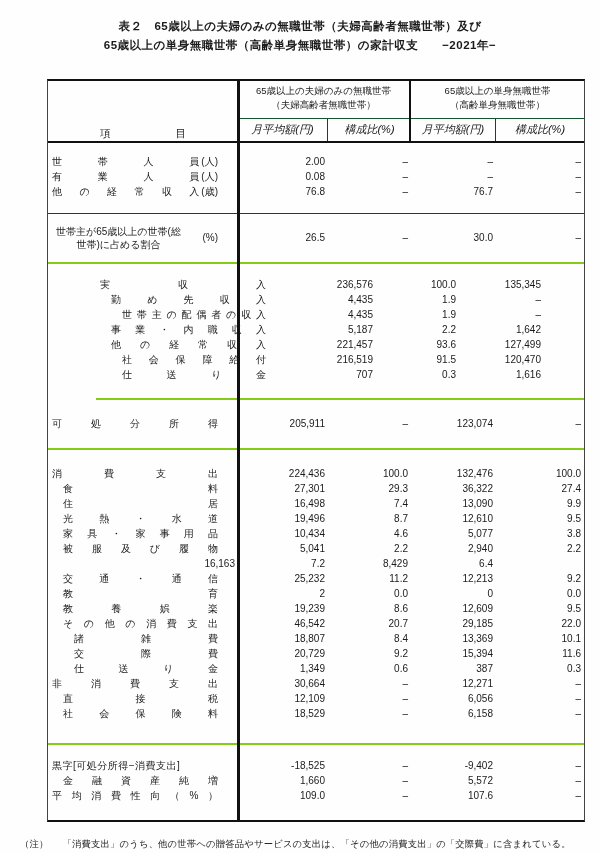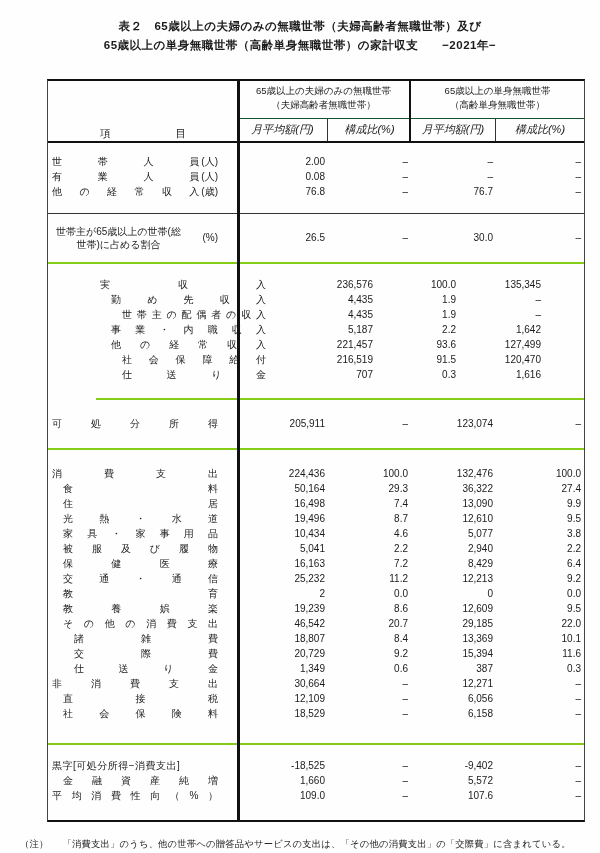--- a/index.html
+++ b/index.html
@@ -265,21 +265,21 @@
             </div>
             <div class="c-num">224,436</div>
             <div class="c-num">100.0</div>
             <div class="c-num">132,476</div>
             <div class="c-num">100.0</div>
           </div>
           <div class="row">
             <div class="c-label" style="padding-left: 15px;">
               <span class="lab">食料</span>
             </div>
-            <div class="c-num">50,164</div>
+            <div class="c-num">27,301</div>
             <div class="c-num">29.3</div>
             <div class="c-num">36,322</div>
             <div class="c-num">27.4</div>
           </div>
           <div class="row">
             <div class="c-label" style="padding-left: 15px;">
               <span class="lab">住居</span>
             </div>
             <div class="c-num">16,498</div>
             <div class="c-num">7.4</div>
@@ -307,23 +307,20 @@
           <div class="row">
             <div class="c-label" style="padding-left: 15px;">
               <span class="lab">被服及び履物</span>
             </div>
             <div class="c-num">5,041</div>
             <div class="c-num">2.2</div>
             <div class="c-num">2,940</div>
             <div class="c-num">2.2</div>
           </div>
           <div class="row">
-            <div class="c-label" style="padding-left: 15px;">
-              <span class="lab">保健医療</span>
-            </div>
             <div class="c-num">16,163</div>
             <div class="c-num">7.2</div>
             <div class="c-num">8,429</div>
             <div class="c-num">6.4</div>
           </div>
           <div class="row">
             <div class="c-label" style="padding-left: 15px;">
               <span class="lab">交通・通信</span>
             </div>
             <div class="c-num">25,232</div>

